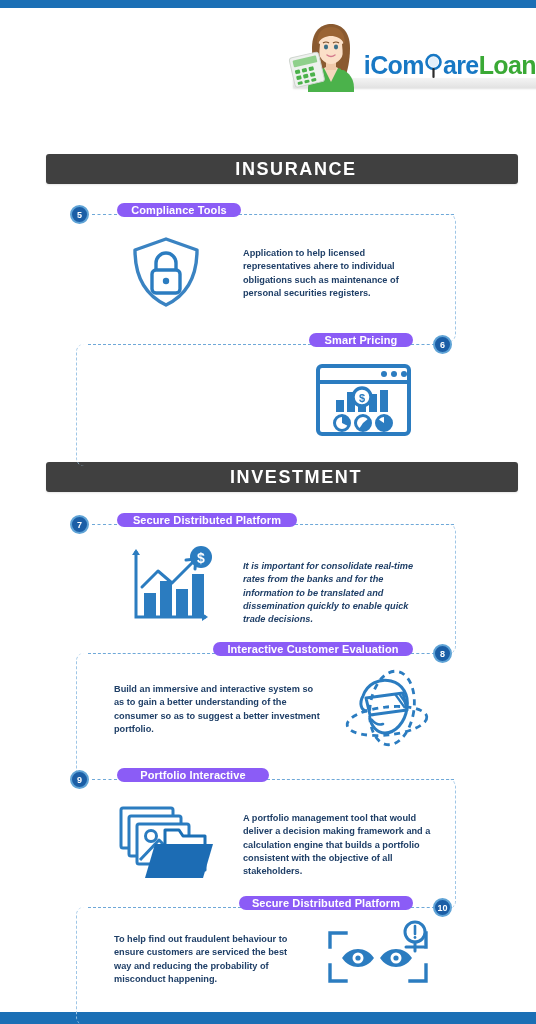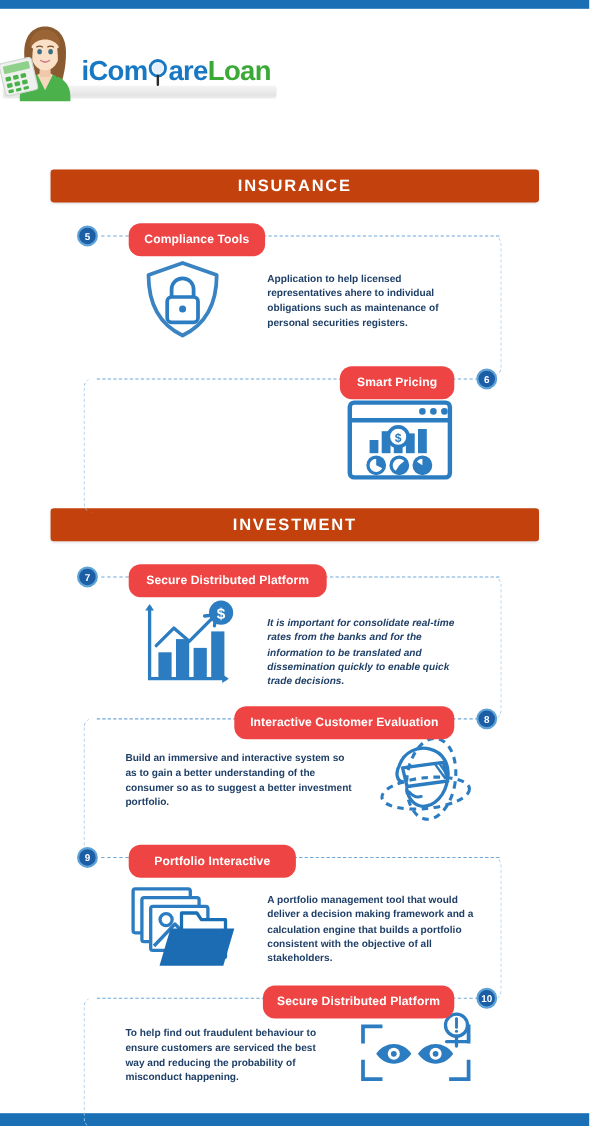--- a/index.html
+++ b/index.html
@@ -36,21 +36,21 @@
     height: 130px;
   }
   .logo-wrap {
     position: absolute;
     top: 12px;
     left: 0;
     width: 536px;
     height: 72px;
     display: flex;
     align-items: flex-end;
-    justify-content: flex-start;
+    justify-content: flex-end;
   }
   .logo-inner {
     position: relative;
     height: 72px;
     display: flex;
     align-items: flex-end;
   }
   .logo-shelf {
     position: absolute;
     left: 3px;
@@ -96,42 +96,43 @@
     color: #1d3f6e;
     letter-spacing: 0.2px;
   }
 
   
   .banner {
     position: absolute;
     left: 46px;
     width: 444px;
     height: 30px;
-    background: #c2410c;
+    background: #404040;
     border-radius: 3px;
     color: #ffffff;
-    font-size: 15px;
+    font-size: 18px;
     font-weight: 700;
     letter-spacing: 1.6px;
     display: flex;
     align-items: center;
     justify-content: center;
     box-shadow: 0 1px 2px rgba(0,0,0,0.10);
+    padding-left: 28px;
   }
 
   
   .step {
     position: absolute;
     left: 0;
     width: 536px;
   }
   .pill {
     position: absolute;
-    height: 30px;
-    background: #ef4444;
+    height: 14px;
+    background: #8b5cf6;
     border-radius: 11px;
     color: #ffffff;
     font-size: 11px;
     font-weight: 700;
     letter-spacing: 0.1px;
     display: flex;
     align-items: center;
     justify-content: center;
     padding: 0 16px;
     white-space: nowrap;

